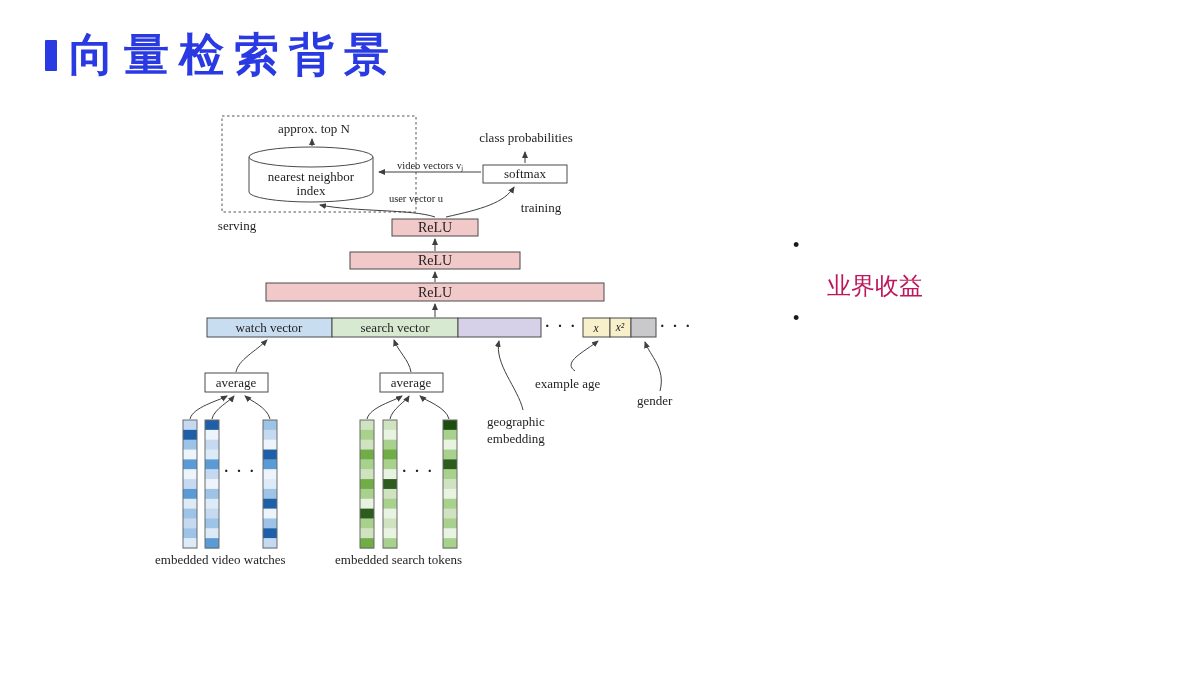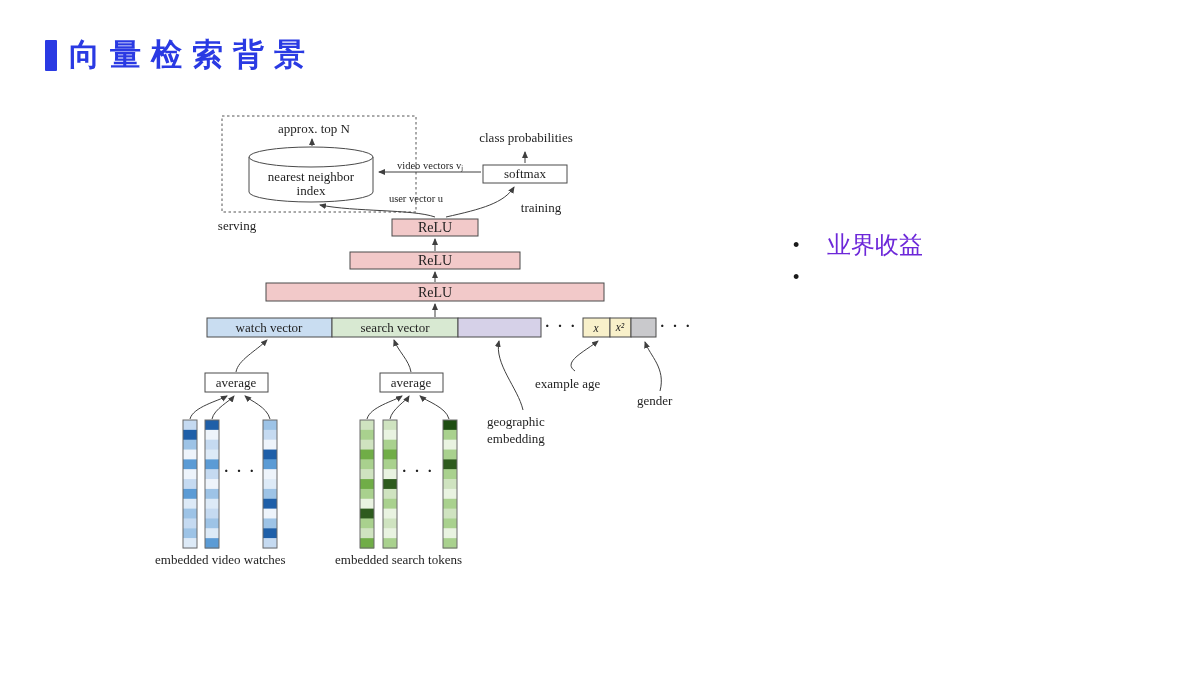--- a/index.html
+++ b/index.html
@@ -4,28 +4,28 @@
 <style>
   html,body{margin:0;padding:0;background:#888;}
   .slide{
     position:relative;width:1200px;height:675px;background:#ffffff;
     overflow:hidden;font-family:"Liberation Sans",sans-serif;
   }
   
   .title-row{position:absolute;left:45px;top:38px;display:flex;align-items:center;}
   .title-bar{width:12px;height:31px;background:#2a3ae3;margin-right:12px;border-radius:1px;}
   .title-text{
-    margin:0;font-size:31px;font-weight:bold;color:#2a3ae3;
+    margin:0;font-size:45px;font-weight:bold;color:#2a3ae3;
     letter-spacing:10px;line-height:34px;white-space:nowrap;
   }
   
   .bullets{position:absolute;left:793px;top:231px;}
   .bullet-item{display:flex;align-items:flex-start;margin-bottom:4px;}
   .bullet-dot{font-size:18px;line-height:28px;color:#1a1a1a;width:34px;}
-  .bullet-text{font-size:24px;line-height:28px;color:#6d28d9;white-space:nowrap;}
+  .bullet-text{font-size:24px;line-height:28px;color:#be185d;white-space:nowrap;margin-top:41px;}
   
   .diagram{position:absolute;left:140px;top:95px;}
   .dt{font-family:"Liberation Serif",serif;fill:#1e1e1e;font-size:13px;}
   .dt-small{font-family:"Liberation Serif",serif;fill:#1e1e1e;font-size:10.5px;}
   .dt-math{font-family:"Liberation Serif",serif;font-style:italic;fill:#1e1e1e;font-size:11.5px;}
   .dt-relu{font-family:"Liberation Serif",serif;fill:#1e1e1e;font-size:14px;}
   .dots{font-family:"Liberation Serif",serif;fill:#1e1e1e;font-size:15px;font-weight:bold;letter-spacing:2px;}
   .wire{stroke:#3f3f3f;stroke-width:1;fill:none;}
   .boxline{stroke:#4a4a4a;stroke-width:1;}
 </style>

